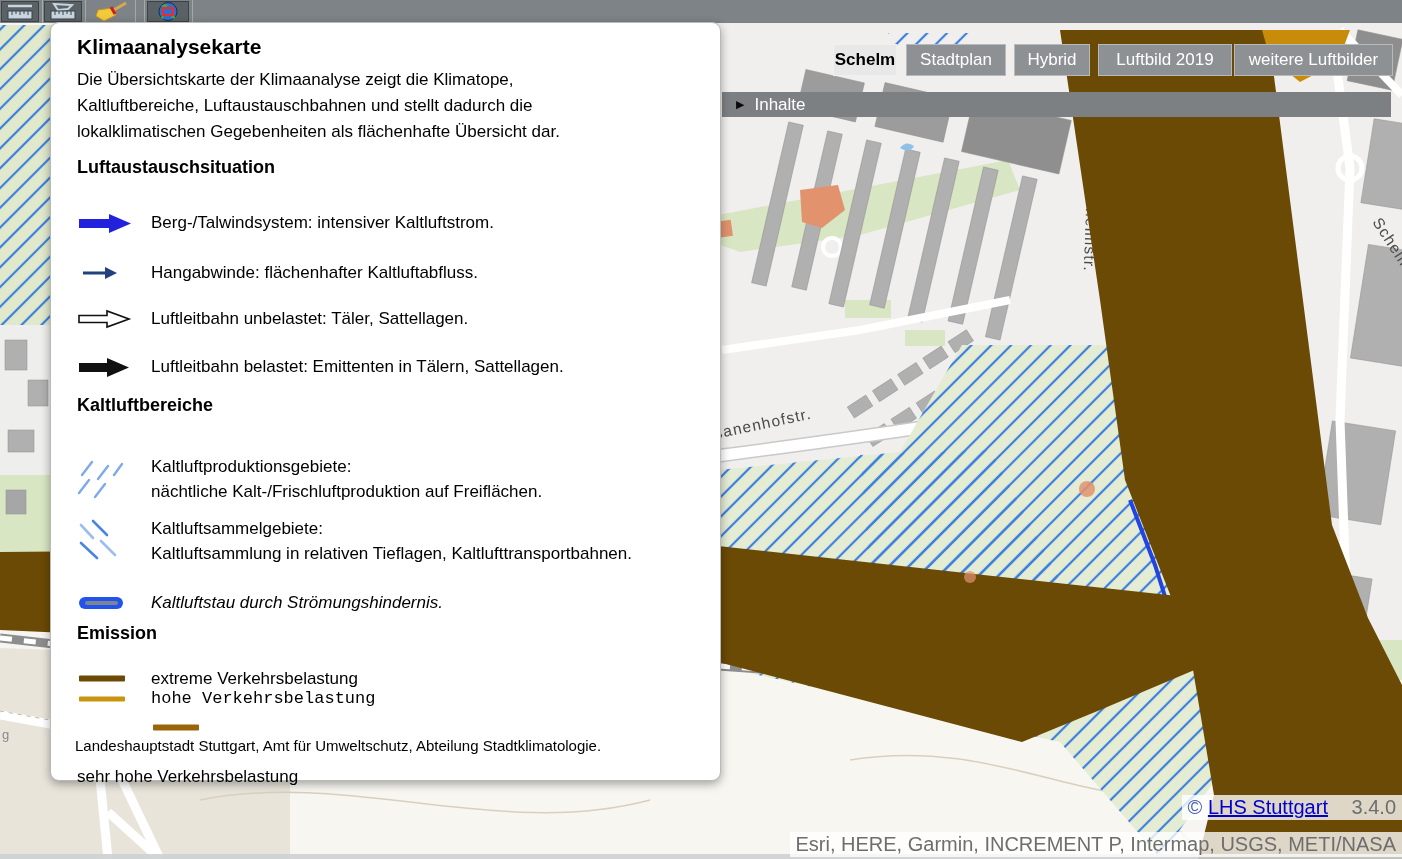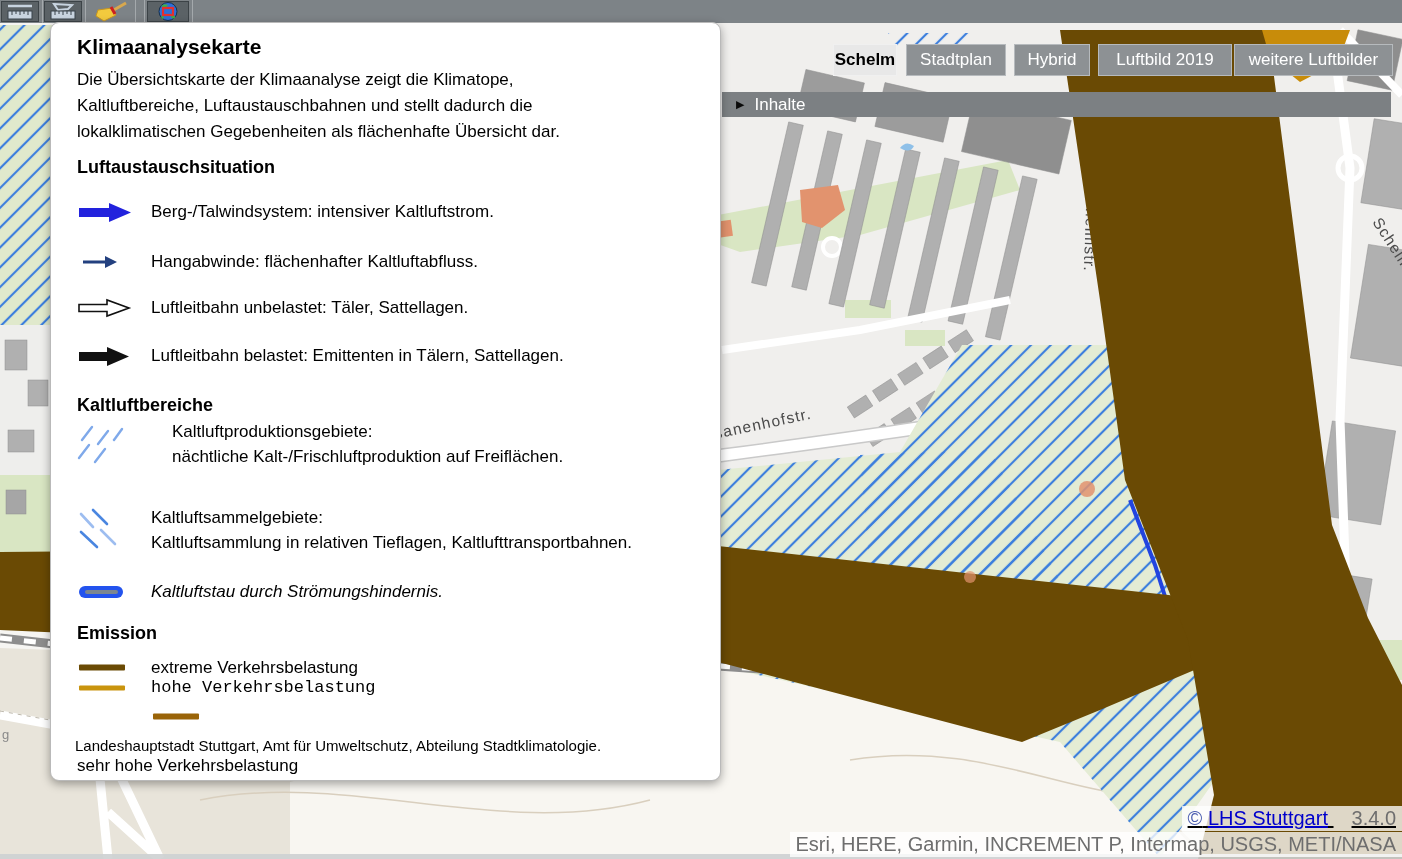--- a/index.html
+++ b/index.html
@@ -16,40 +16,40 @@
   .tb-sep{position:absolute;top:0;width:1px;height:23px;background:#a4a9ac;}
 
   
   #legend{position:absolute;left:50px;top:22px;width:669px;height:757px;background:#fff;
     border:1px solid #b9b9b9;border-radius:9px;box-shadow:0 3px 10px rgba(0,0,0,.35);
     z-index:6;color:#000;}
   #legend .abs{position:absolute;}
   .lg-title{left:26px;top:12px;font-size:21px;font-weight:bold;}
   .lg-desc{left:26px;top:44px;width:545px;font-size:17px;line-height:26px;}
   .lg-head{left:26px;font-size:18px;font-weight:bold;}
-  .lrow{position:absolute;left:26px;display:flex;align-items:center;}
+  .lrow{position:absolute;left:26px;display:flex;align-items:center;margin-top:11px;}
   .lsym{width:74px;flex:0 0 74px;display:flex;align-items:center;}
   .ltxt{font-size:17px;line-height:25px;}
   .lg-footer{left:24px;top:714px;font-size:15px;}
 
   
   .bm-tab{position:absolute;top:44px;height:32px;box-sizing:border-box;display:flex;
     align-items:center;justify-content:center;font-size:17px;color:#fff;
     background:#8d9194;border:1px solid #b6babd;cursor:pointer;z-index:5;}
   .bm-tab.active{background:#e8e8e8;color:#000;font-weight:bold;border-color:#f0f0f0;}
 
   
   #contents-bar{position:absolute;left:722px;top:92px;width:669px;height:25px;background:#7c8083;
     display:flex;align-items:center;color:#fff;font-size:17px;z-index:5;cursor:pointer;}
   #contents-bar .tri{font-size:11px;color:#0a0a0a;margin:0 10px 0 14px;}
 
   
   #attrib{position:absolute;right:0;bottom:2px;text-align:right;z-index:5;font-size:20px;}
   #attrib .row1,#attrib .row2{background:rgba(255,255,255,.78);padding:1px 6px;display:inline-block;}
-  #attrib .row1{margin-bottom:1px;text-decoration:underline;}
+  #attrib .row1{margin-bottom:12px;}
   #attrib .copy{color:#4a5db0;}
   #attrib a{color:#0000cc;text-decoration:underline;cursor:pointer;}
   #attrib .ver{color:#6e6e6e;margin-left:18px;}
   #attrib .row2{color:#6e6e6e;}
 
   #map-canvas{position:absolute;left:0;top:0;z-index:1;}
 </style>
 </head>
 <body>
 
@@ -278,21 +278,21 @@
           <svg width="56" height="22">
         <rect x="2" y="7" width="28" height="9" fill="#111"></rect>
             <polygon points="30,2 52,11.5 30,21" fill="#111"></polygon>
           </svg>
         </span>
       <span class="ltxt">Luftleitbahn belastet: Emittenten in Tälern, Sattellagen.</span>
     </div>
 
     <div class="abs lg-head" style="top:372px;">Kaltluftbereiche</div>
 
-    <div class="lrow" style="top:396px;gap:21px;">
+    <div class="lrow" style="top:420px;">
       <span class="lsym">
           <svg width="56" height="44">
         <g stroke="#7fa9ea" stroke-width="2.4" stroke-linecap="round">
           <line x1="5" y1="18" x2="15" y2="5"></line>
               <line x1="21" y1="22" x2="31" y2="9"></line>
           <line x1="37" y1="18" x2="45" y2="7"></line>
               <line x1="2" y1="36" x2="12" y2="23"></line>
           <line x1="18" y1="40" x2="28" y2="27"></line>
             </g>
           </svg>

